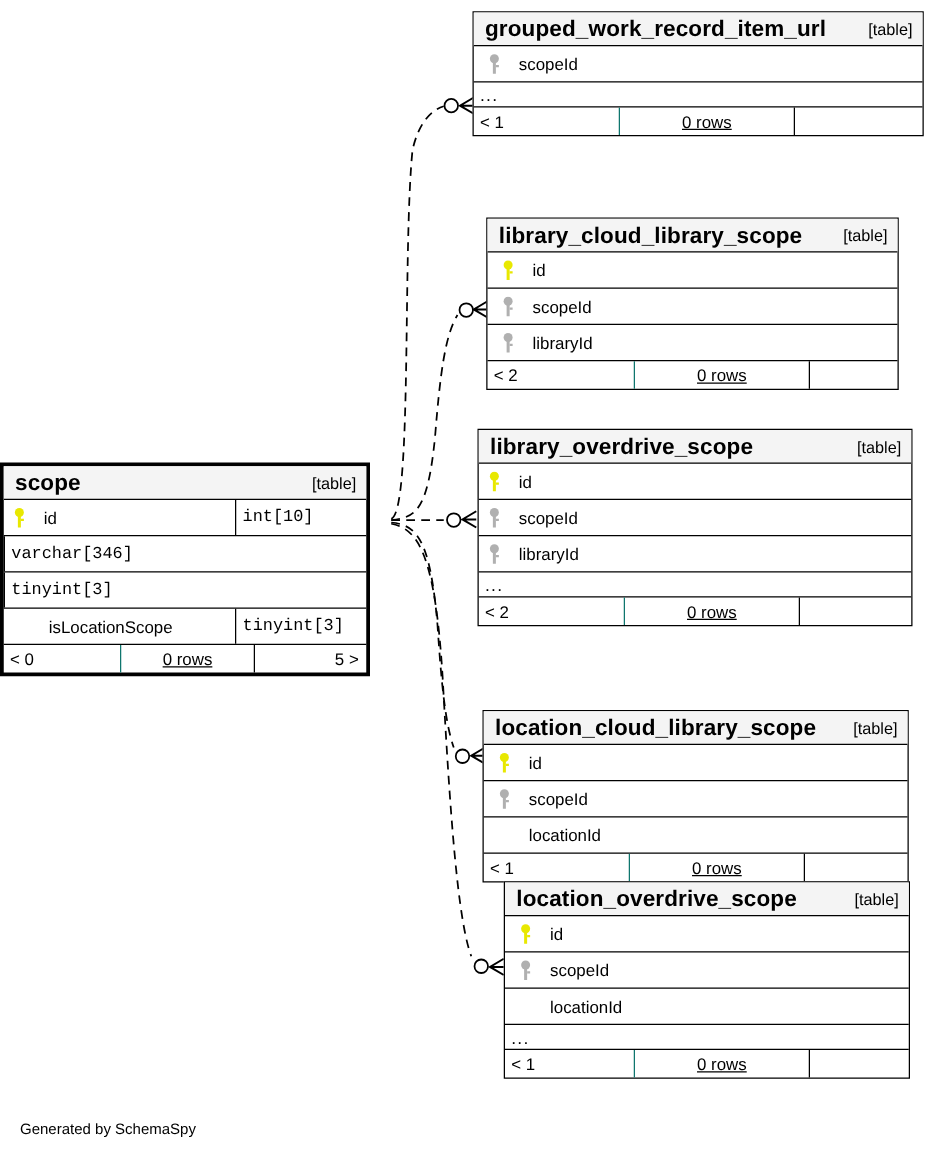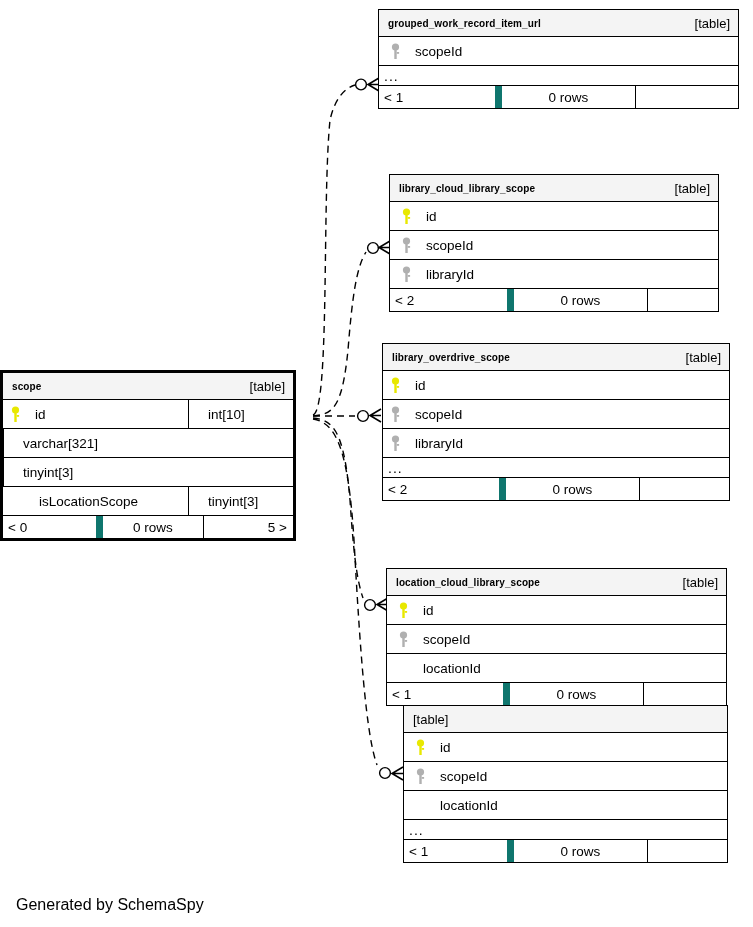--- a/index.html
+++ b/index.html
@@ -28,44 +28,45 @@
 
   .thead{
     display:flex;align-items:center;justify-content:space-between;
     background:#f4f4f4;
     border-bottom:1px solid #000;
     box-sizing:border-box;
     height:27px;
     padding:0 8px 0 9px;
   }
   .focal .thead{height:27px;}
-  .tname{font-weight:bold;font-size:10px;letter-spacing:.1px;white-space:nowrap;}
+  .tname{font-weight:bold;font-size:18px;letter-spacing:.1px;white-space:nowrap;}
   .ttag{font-size:13px;color:#000;white-space:nowrap;}
 
   .trow{
     display:flex;align-items:center;
     border-bottom:1px solid #000;
     box-sizing:border-box;
     height:29px;
   }
   .trow:last-of-type{border-bottom:1px solid #000;}
   .colcell{
     display:flex;align-items:center;
     flex:1 1 auto;min-width:0;
     height:100%;
     padding-left:6px;
     box-sizing:border-box;
   }
   .typecell{
     display:flex;align-items:center;
     height:100%;
     border-left:1px solid #000;
-    padding-left:19px;
+    padding-left:5px;
     box-sizing:border-box;
     white-space:nowrap;
+    font-family:Liberation Mono, monospace;
   }
   .keyslot{
     width:20px;min-width:20px;height:18px;
     display:flex;align-items:center;justify-content:center;
   }
   .cname{padding-left:10px;white-space:nowrap;}
   .cname.noindent{padding-left:10px;}
 
   
   .ellipsis-row{
@@ -83,30 +84,30 @@
   .tfoot{
     display:flex;align-items:stretch;
     height:22px;box-sizing:border-box;
   }
   .fcell{
     display:flex;align-items:center;
     height:100%;box-sizing:border-box;
     font-size:13.5px;
   }
   .fcell.left{justify-content:flex-start;padding-left:5px;}
-  .fcell.mid{justify-content:center;border-left:7px solid #0f766e;border-right:1px solid #000;}
+  .fcell.mid{justify-content:center;border-left:1px solid #0f766e;border-right:1px solid #000;text-decoration:underline;}
   .fcell.right{justify-content:flex-end;padding-right:6px;}
 
   
   .keyicon{display:block;}
 
   .footer-note{
     position:absolute;
     left:16px;top:896px;
-    font-size:16px;
+    font-size:12px;
     color:#000;
     white-space:nowrap;
   }
 </style>
 </head>
 <body>
 
 <div id="diagram">
 
   <svg id="edges" viewBox="0 0 753 927" width="753" height="927">
@@ -306,20 +307,21 @@
     </div>
     <div class="tfoot">
       <div class="fcell left" style="width:116px;">&lt; 1</div>
       <div class="fcell mid" style="width:141px;">0 rows</div>
       <div class="fcell right" style="flex:1;"></div>
     </div>
   </div>
 
   <div class="table-box" style="left:403px;top:705px;width:325px;">
     <div class="thead">
+      <span class="tname">location_overdrive_scope</span>
       <span class="ttag">[table]</span>
     </div>
     <div class="trow">
       <div class="colcell">
         <span class="keyslot">
           <svg class="keyicon" width="9" height="17" viewBox="0 0 9 17">
             <circle cx="4.5" cy="4" r="3.6" fill="#e8e800"></circle>
             <rect x="3.3" y="5" width="2.4" height="11" fill="#e8e800"></rect>
             <rect x="5.7" y="9" width="2.4" height="1.8" fill="#e8e800"></rect>
           </svg>
@@ -365,21 +367,21 @@
             <circle cx="4.5" cy="4" r="3.6" fill="#e8e800"></circle>
             <rect x="3.3" y="5" width="2.4" height="11" fill="#e8e800"></rect>
             <rect x="5.7" y="9" width="2.4" height="1.8" fill="#e8e800"></rect>
           </svg>
         </span>
         <span class="cname noindent">id</span>
       </div>
       <div class="typecell" style="width:105px;">int[10]</div>
     </div>
     <div class="trow">
-      <div class="typecell" style="width:105px;">varchar[321]</div>
+      <div class="typecell" style="width:105px;">varchar[346]</div>
     </div>
     <div class="trow">
       <div class="typecell" style="width:105px;">tinyint[3]</div>
     </div>
     <div class="trow">
       <div class="colcell">
         <span class="keyslot"></span>
         <span class="cname">isLocationScope</span>
       </div>
       <div class="typecell" style="width:105px;">tinyint[3]</div>

